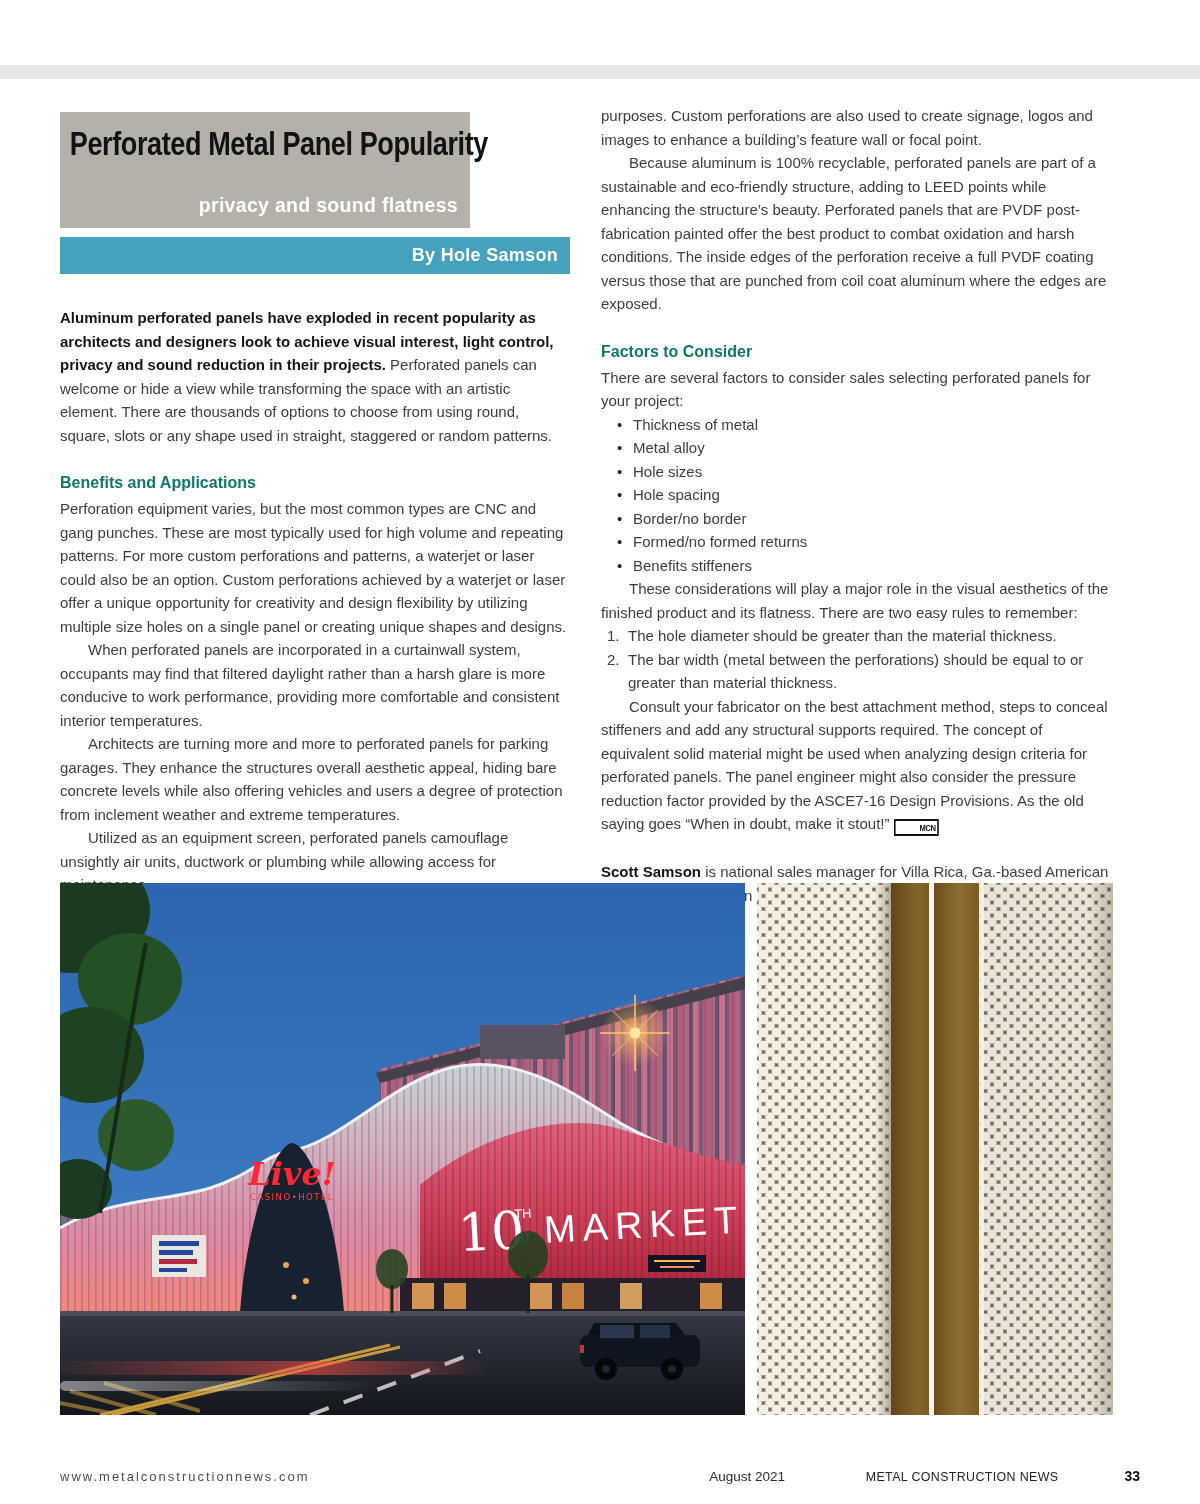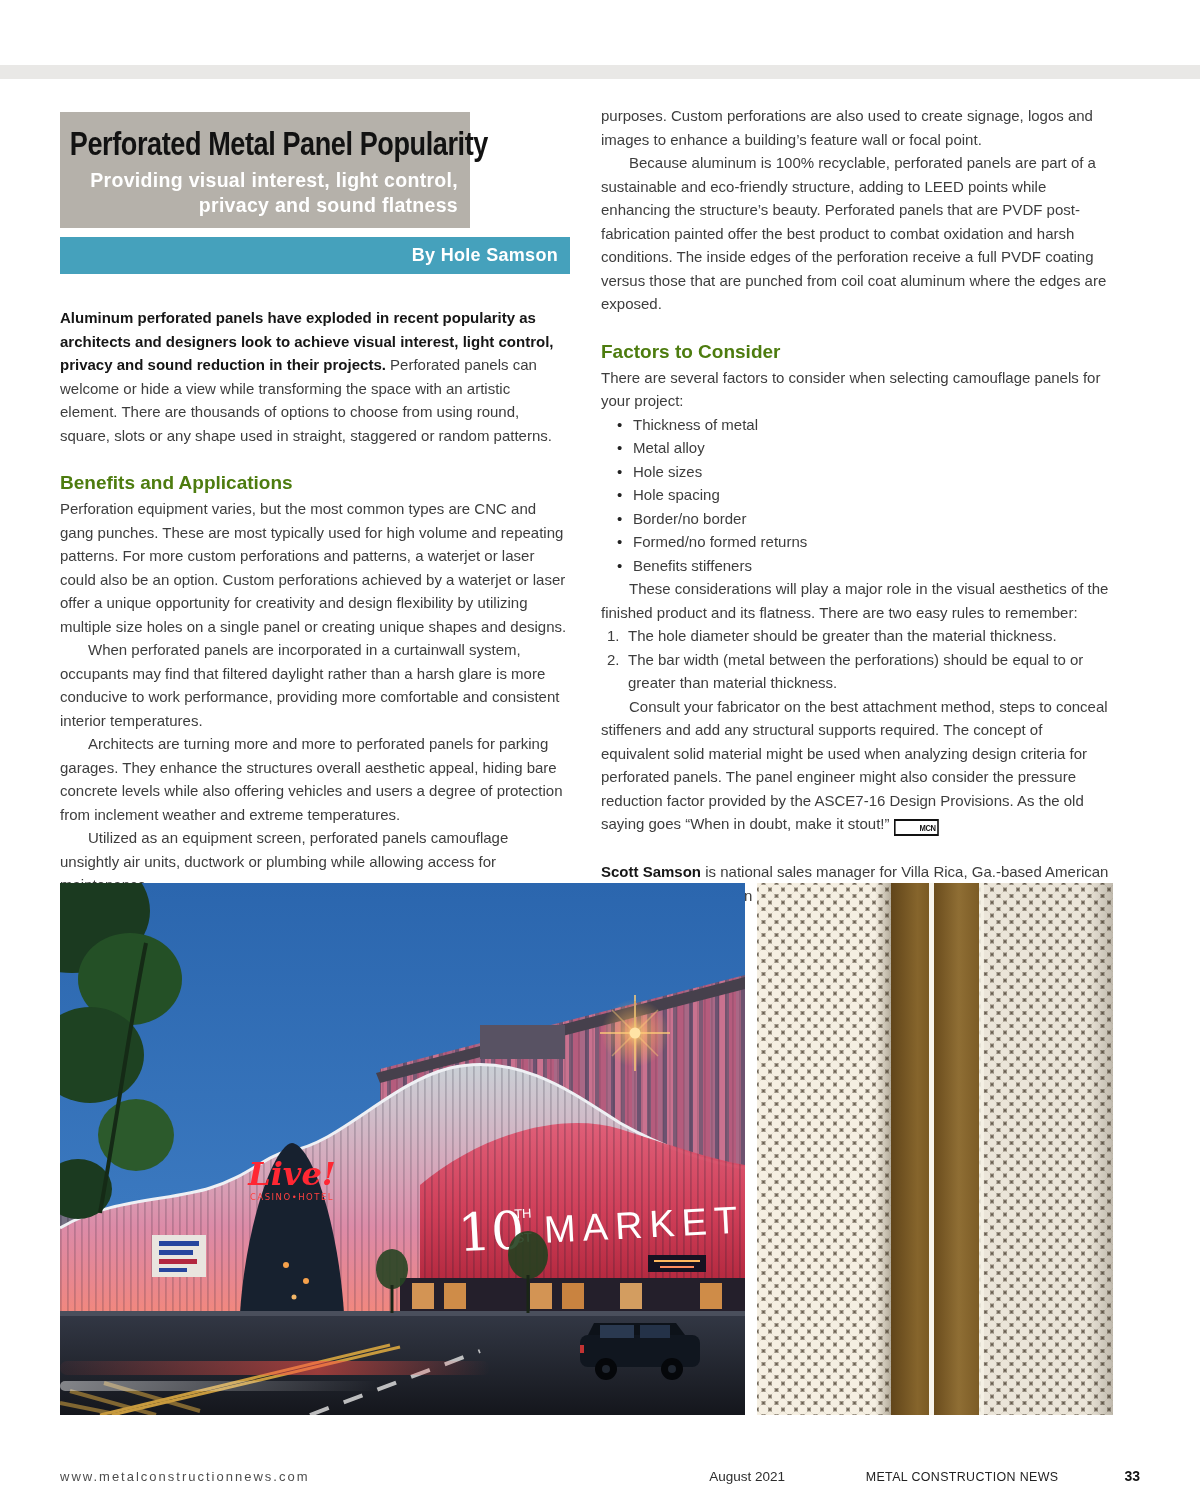--- a/index.html
+++ b/index.html
@@ -16,21 +16,21 @@
   .byline-bar{position:absolute;left:60px;top:237px;width:510px;height:37px;background:var(--accent-teal,#45a1bc);}
   .byline-bar .byline{display:block;line-height:37px;text-align:right;padding-right:12px;color:#fff;
         font-weight:bold;font-size:18px;letter-spacing:0.3px;}
 
   
   .col{position:absolute;width:511px;font-size:15px;line-height:23.5px;color:#3d3d3d;}
   .col-left{left:60px;top:306px;}
   .col-right{left:601px;top:104px;}
   .col p{margin:0;}
   .col p.indent{text-indent:28px;}
-  .col h3{margin:24px 0 3px 0;font-size:19px;line-height:23px;color:#4d7c0f;font-weight:bold;}
+  .col h3{margin:24px 0 3px 0;font-size:16px;line-height:23px;color:#0f766e;font-weight:bold;}
   .col b{color:#161616;}
   ul.bullets{margin:0 0 0 16px;padding:0;list-style:none;}
   ul.bullets li{position:relative;padding-left:16px;}
   ul.bullets li::before{content:"\2022";position:absolute;left:0;top:0;color:#222;}
   ol.rules{margin:0 0 0 6px;padding:0;list-style:none;counter-reset:r;}
   ol.rules li{position:relative;padding-left:21px;}
   ol.rules li::before{counter-increment:r;content:counter(r) ".";position:absolute;left:0;top:0;color:#3d3d3d;}
   .mcn{display:inline-block;border:2px solid #111;color:#111;font-weight:bold;font-size:9.5px;
         line-height:11px;padding:1px 2px;letter-spacing:-0.5px;vertical-align:-2px;
         transform:scaleX(0.8);transform-origin:0 50%;}
@@ -70,42 +70,42 @@
 </head>
 <body>
 
 <div class="page">
 
   <div class="top-band"></div>
 
   <div class="title-block">
     <h1>Perforated Metal Panel Popularity</h1>
     <div class="subtitle">
-      <span>Providing visual interest, light control,</span><br>
+      <br>
       <span>privacy and sound flatness</span>
     </div>
   </div>
   <div class="byline-bar">
     <span class="byline">By Hole Samson</span>
   </div>
 
   <div class="col col-left">
     <p><b>Aluminum perforated panels have exploded in recent popularity as architects and designers look to achieve visual interest, light control, privacy and sound reduction in their projects.</b><span> Perforated panels can welcome or hide a view while transforming the space with an artistic element. There are thousands of options to choose from using round, square, slots or any shape used in straight, staggered or random patterns.</span></p>
     <h3>Benefits and Applications</h3>
     <p>Perforation equipment varies, but the most common types are CNC and gang punches. These are most typically used for high volume and repeating patterns. For more custom perforations and patterns, a waterjet or laser could also be an option. Custom perforations achieved by a waterjet or laser offer a unique opportunity for creativity and design flexibility by utilizing multiple size holes on a single panel or creating unique shapes and designs.</p>
     <p class="indent">When perforated panels are incorporated in a curtainwall system, occupants may find that filtered daylight rather than a harsh glare is more conducive to work performance, providing more comfortable and consistent interior temperatures.</p>
     <p class="indent">Architects are turning more and more to perforated panels for parking garages. They enhance the structures overall aesthetic appeal, hiding bare concrete levels while also offering vehicles and users a degree of protection from inclement weather and extreme temperatures.</p>
     <p class="indent">Utilized as an equipment screen, perforated panels camouflage unsightly air units, ductwork or plumbing while allowing access for maintenance</p>
   </div>
 
   <div class="col col-right">
     <p>purposes. Custom perforations are also used to create signage, logos and images to enhance a building’s feature wall or focal point.</p>
     <p class="indent">Because aluminum is 100% recyclable, perforated panels are part of a sustainable and eco-friendly structure, adding to LEED points while enhancing the structure’s beauty. Perforated panels that are PVDF post-fabrication painted offer the best product to combat oxidation and harsh conditions. The inside edges of the perforation receive a full PVDF coating versus those that are punched from coil coat aluminum where the edges are exposed.</p>
     <h3>Factors to Consider</h3>
-    <p>There are several factors to consider when selecting camouflage panels for your project:</p>
+    <p>There are several factors to consider sales selecting perforated panels for your project:</p>
     <ul class="bullets">
       <li>Thickness of metal</li>
       <li>Metal alloy</li>
       <li>Hole sizes</li>
       <li>Hole spacing</li>
       <li>Border/no border</li>
       <li>Formed/no formed returns</li>
       <li>Benefits stiffeners</li>
     </ul>
     <p class="indent">These considerations will play a major role in the visual aesthetics of the finished product and its flatness. There are two easy rules to remember:</p>

